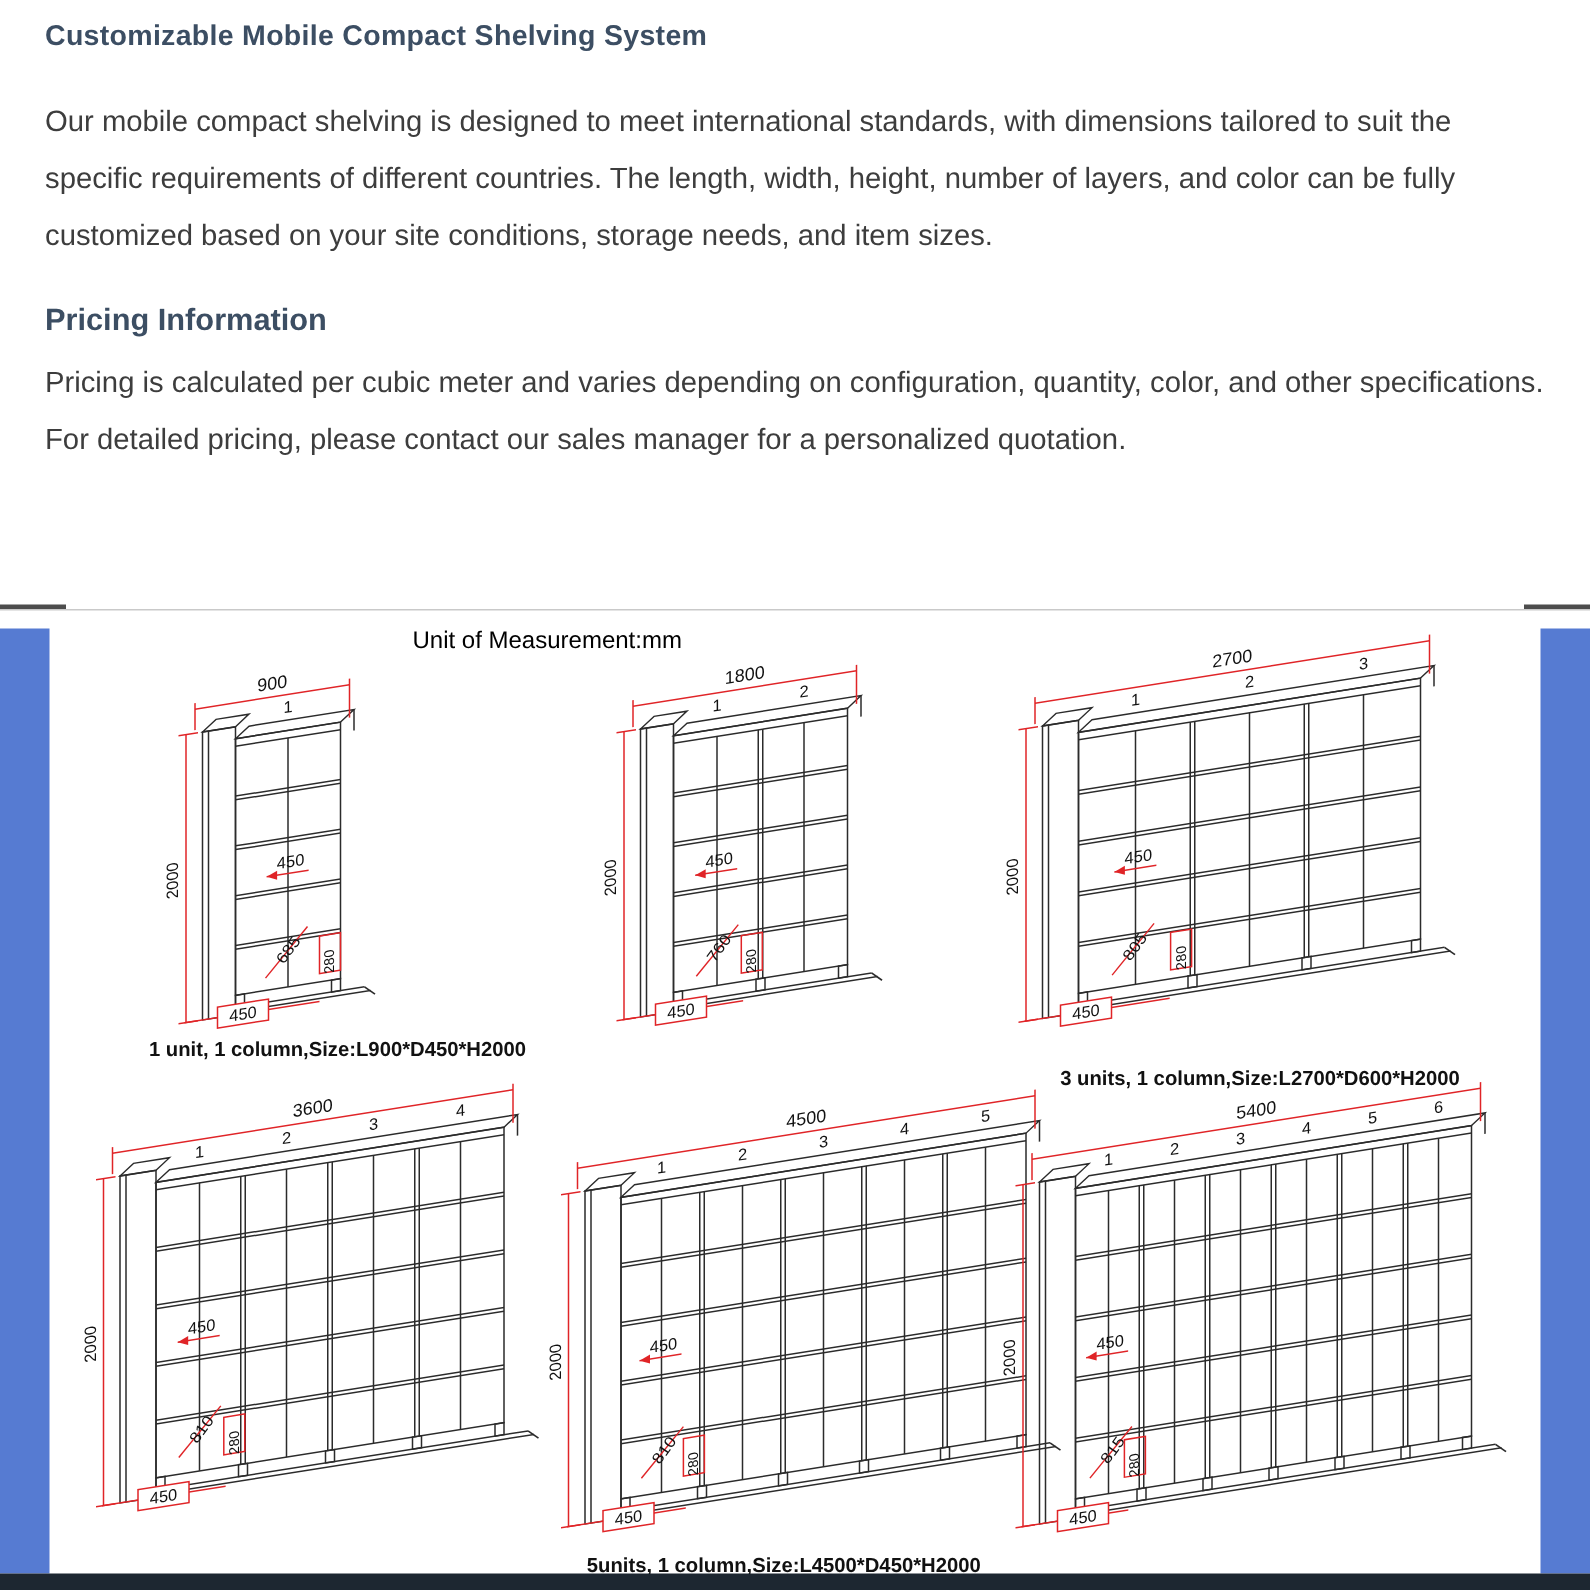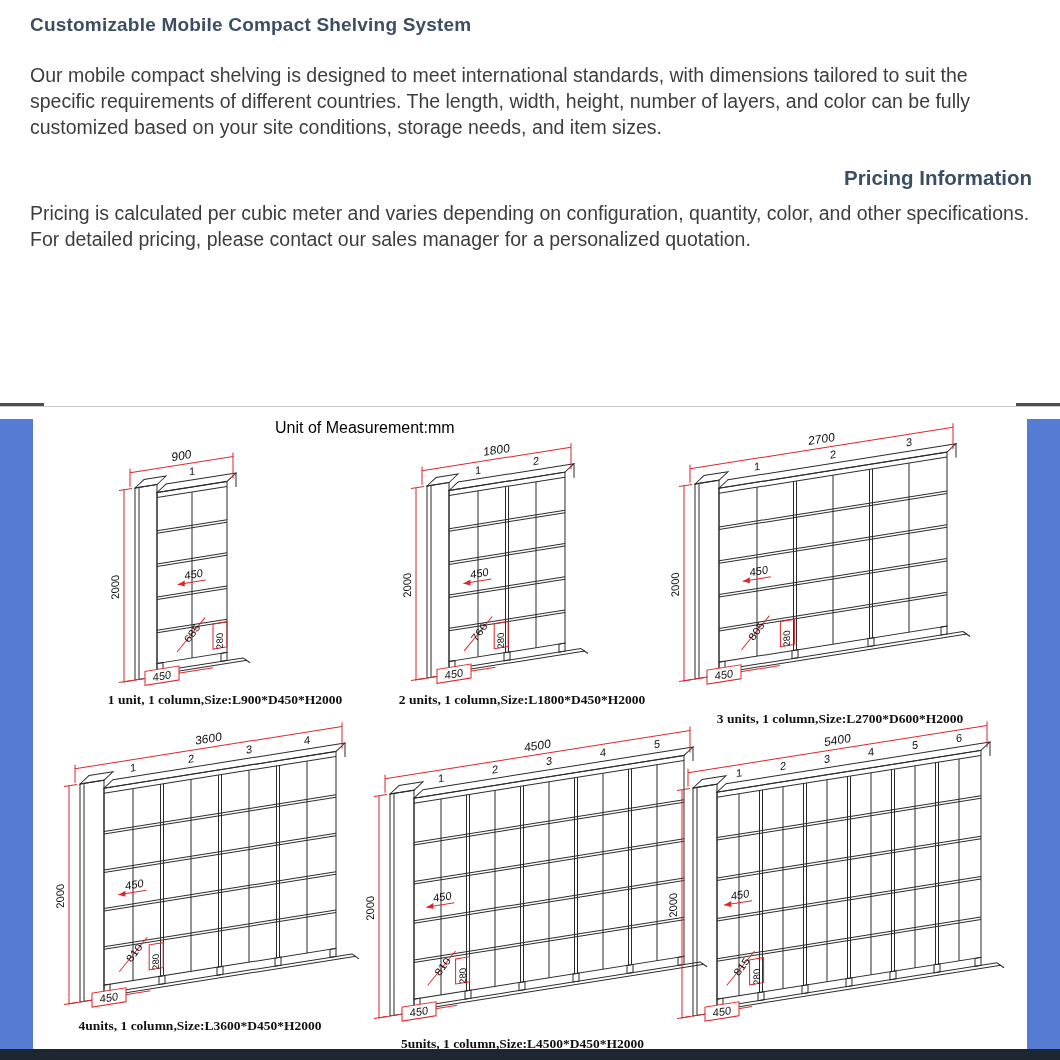--- a/index.html
+++ b/index.html
@@ -1,41 +1,41 @@
 <!DOCTYPE html>
 <html><head>
 <meta charset="utf-8">
 <style>
   *{margin:0;padding:0;box-sizing:border-box;}
   html,body{width:1060px;height:1060px;}
   body{position:relative;background:#fff;font-family:"Liberation Sans",sans-serif;overflow:hidden;color:#3d3d3d;}
 
   .content{position:absolute;left:30px;top:14px;width:1002px;}
   .page-title{font-size:19px;font-weight:bold;color:#3c4e63;letter-spacing:.2px;margin-bottom:26px;}
-  .body-text{font-size:19.5px;color:#3d3d3d;line-height:26px;margin-bottom:26px;}
-  .sub-title{font-size:20.5px;font-weight:bold;color:#3c4e63;margin-bottom:10px;text-align:right;}
+  .body-text{font-size:19.5px;color:#3d3d3d;line-height:38px;margin-bottom:26px;}
+  .sub-title{font-size:20.5px;font-weight:bold;color:#3c4e63;margin-bottom:10px;}
   .body-text.last{margin-bottom:0;}
 
   .divider-line{position:absolute;left:0;top:406px;width:1060px;height:1px;background:#c9c9c9;}
   .edge-tick{position:absolute;top:403px;width:44px;height:3px;background:#4d4d4d;}
   .edge-tick.left{left:0;}
   .edge-tick.right{right:0;}
 
   .blue-strip{position:absolute;top:419px;height:630px;width:33px;background:#567bd2;}
   .blue-strip.left{left:0;}
   .blue-strip.right{left:1027px;}
 
   .bottom-bar{position:absolute;left:0;top:1049px;width:1060px;height:11px;background:#1d2731;}
 
   .uom-label{position:absolute;left:275px;top:419px;font-size:16px;color:#000;}
 
   .diag{position:absolute;}
   .diag svg{display:block;overflow:visible;}
   .caption{position:absolute;left:0;width:100%;text-align:center;font-weight:bold;
-           font-size:13.5px;color:#111;white-space:nowrap;font-family:Liberation Serif, serif;}
+           font-size:13.5px;color:#111;white-space:nowrap;}
   svg text{font-family:"Liberation Sans",sans-serif;}
 </style>
 </head>
 <body>
 
 <div class="content">
   <h1 class="page-title">Customizable Mobile Compact Shelving System</h1>
   <p class="body-text">Our mobile compact shelving is designed to meet international standards, with dimensions tailored to suit the specific requirements of different countries. The length, width, height, number of layers, and color can be fully customized based on your site conditions, storage needs, and item sizes.</p>
   <h2 class="sub-title">Pricing Information</h2>
   <p class="body-text last">Pricing is calculated per cubic meter and varies depending on configuration, quantity, color, and other specifications. For detailed pricing, please contact our sales manager for a personalized quotation.</p>
@@ -141,21 +141,20 @@
           <polygon points="36.45,103.32000000000001 43.45,100.32000000000001 43.45,106.32000000000001" fill="#e02427"></polygon>
           <line x1="37.2" y1="170.74" x2="65.2" y2="140.74" stroke="#e02427" stroke-width="1"></line>
           <text x="55.2" y="156.74" font-size="11" fill="#111" text-anchor="middle" transform="rotate(-50 55.2 156.74)">760</text>
           <rect x="67.2" y="148.4" width="14" height="25" stroke="#e02427" fill="none" stroke-width="1"></rect>
           <text x="77.2" y="166.4" font-size="9.5" fill="#111" text-anchor="middle" transform="rotate(-90 77.2 166.4)">280</text>
           <line x1="-12" y1="192" x2="68.4" y2="192" stroke="#e02427" stroke-width="1"></line>
           <rect x="10" y="185" width="34" height="14" stroke="#e02427" fill="#fff" stroke-width="1"></rect>
           <text x="27" y="196" font-size="11" fill="#111" text-anchor="middle">450</text>
         </g>
       </svg>
-      <div class="caption" style="top: 248px;">2 units, 1 column,Size:L1800*D450*H2000</div>
     </div>
     <div class="diag" style="left: 650px; top: 410px; width: 380px;">
       <svg width="360" height="278">
         <g transform="translate(45,74) skewY(-9)">
           <polygon points="0,0 9,-7 33,-7 24,0" stroke="#2b2b2b" fill="none" stroke-width="1"></polygon>
           <polygon points="24,8 33,1 261,1 252,8" stroke="#2b2b2b" fill="none" stroke-width="1"></polygon>
           <line x1="261" y1="1" x2="261" y2="15" stroke="#2b2b2b" stroke-width="1"></line>
           <rect x="0" y="0" width="24" height="195" stroke="#2b2b2b" fill="none" stroke-width="1"></rect>
           <line x1="4" y1="0" x2="4" y2="195" stroke="#2b2b2b" stroke-width="1"></line>
           <rect x="24" y="8" width="228" height="174" stroke="#2b2b2b" fill="none" stroke-width="1"></rect>
@@ -260,21 +259,20 @@
           <polygon points="38.45,116.84 45.45,113.84 45.45,119.84" fill="#e02427"></polygon>
           <line x1="39.2" y1="193.88" x2="67.2" y2="163.88" stroke="#e02427" stroke-width="1"></line>
           <text x="57.2" y="179.88" font-size="11" fill="#111" text-anchor="middle" transform="rotate(-50 57.2 179.88)">810</text>
           <rect x="69.2" y="171.8" width="14" height="25" stroke="#e02427" fill="none" stroke-width="1"></rect>
           <text x="79.2" y="189.8" font-size="9.5" fill="#111" text-anchor="middle" transform="rotate(-90 79.2 189.8)">280</text>
           <line x1="-12" y1="218" x2="70.4" y2="218" stroke="#e02427" stroke-width="1"></line>
           <rect x="12" y="211" width="34" height="14" stroke="#e02427" fill="#fff" stroke-width="1"></rect>
           <text x="29" y="222" font-size="11" fill="#111" text-anchor="middle">450</text>
         </g>
       </svg>
-      <div class="caption" style="top: 304px;">4units, 1 column,Size:L3600*D450*H2000</div>
     </div>
     <div class="diag" style="left: 345px; top: 720px; width: 355px;">
       <svg width="360" height="312">
         <g transform="translate(45,74) skewY(-9)">
           <polygon points="0,0 9,-7 33,-7 24,0" stroke="#2b2b2b" fill="none" stroke-width="1"></polygon>
           <polygon points="24,8 33,1 303,1 294,8" stroke="#2b2b2b" fill="none" stroke-width="1"></polygon>
           <line x1="303" y1="1" x2="303" y2="15" stroke="#2b2b2b" stroke-width="1"></line>
           <rect x="0" y="0" width="24" height="222" stroke="#2b2b2b" fill="none" stroke-width="1"></rect>
           <line x1="4" y1="0" x2="4" y2="222" stroke="#2b2b2b" stroke-width="1"></line>
           <rect x="24" y="8" width="270" height="201" stroke="#2b2b2b" fill="none" stroke-width="1"></rect>

